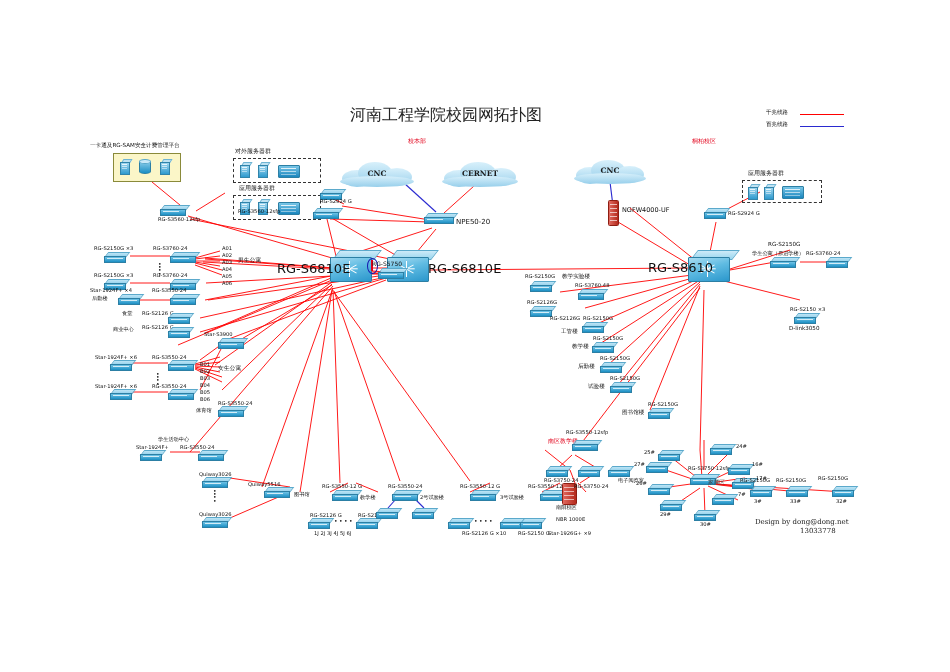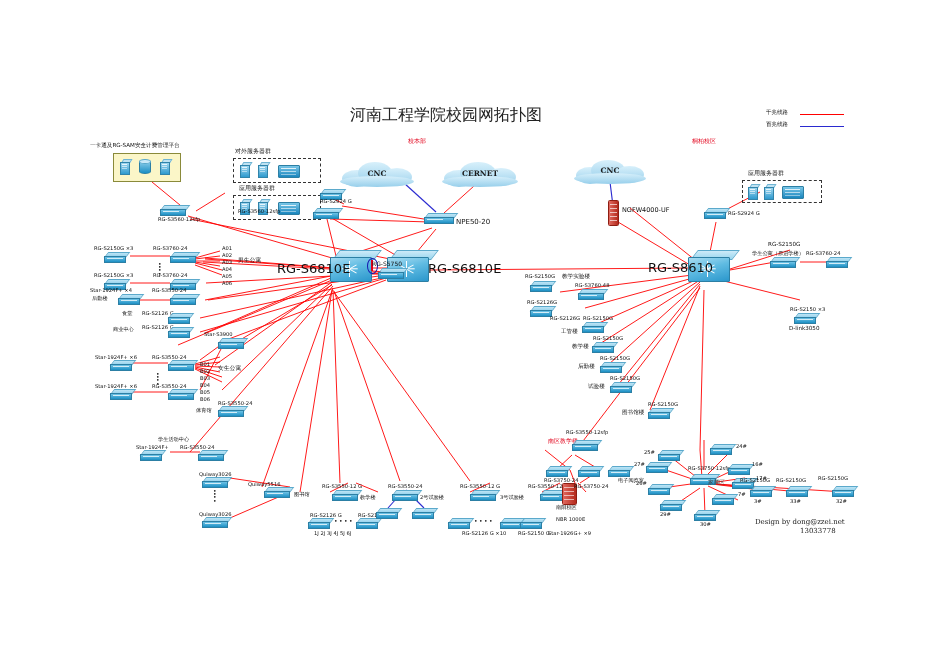--- a/index.html
+++ b/index.html
@@ -716,16 +716,16 @@
     </div>
   <div class="lbl" style="left:790px;top:499px;">33#</div>
   <div class="lbl" style="left:776px;top:478px;">RG-S2150G</div>
   <div class="sw" style="left:832px;top:486px;width:22px;">
       <div class="top" style="width:20px;"></div>
       <div class="front" style="width:20px;"></div>
     </div>
   <div class="lbl" style="left:836px;top:499px;">32#</div>
   <div class="lbl" style="left:818px;top:476px;">RG-S2150G</div>
 
-  <div class="sig" style="left:755px;top:518px;">Design by dong@zzei.net</div>
+  <div class="sig" style="left:755px;top:518px;">Design by dong@dong.net</div>
   <div class="sig" style="left:800px;top:527px;">13033778</div>
 
 </div>
 
 </body></html>

